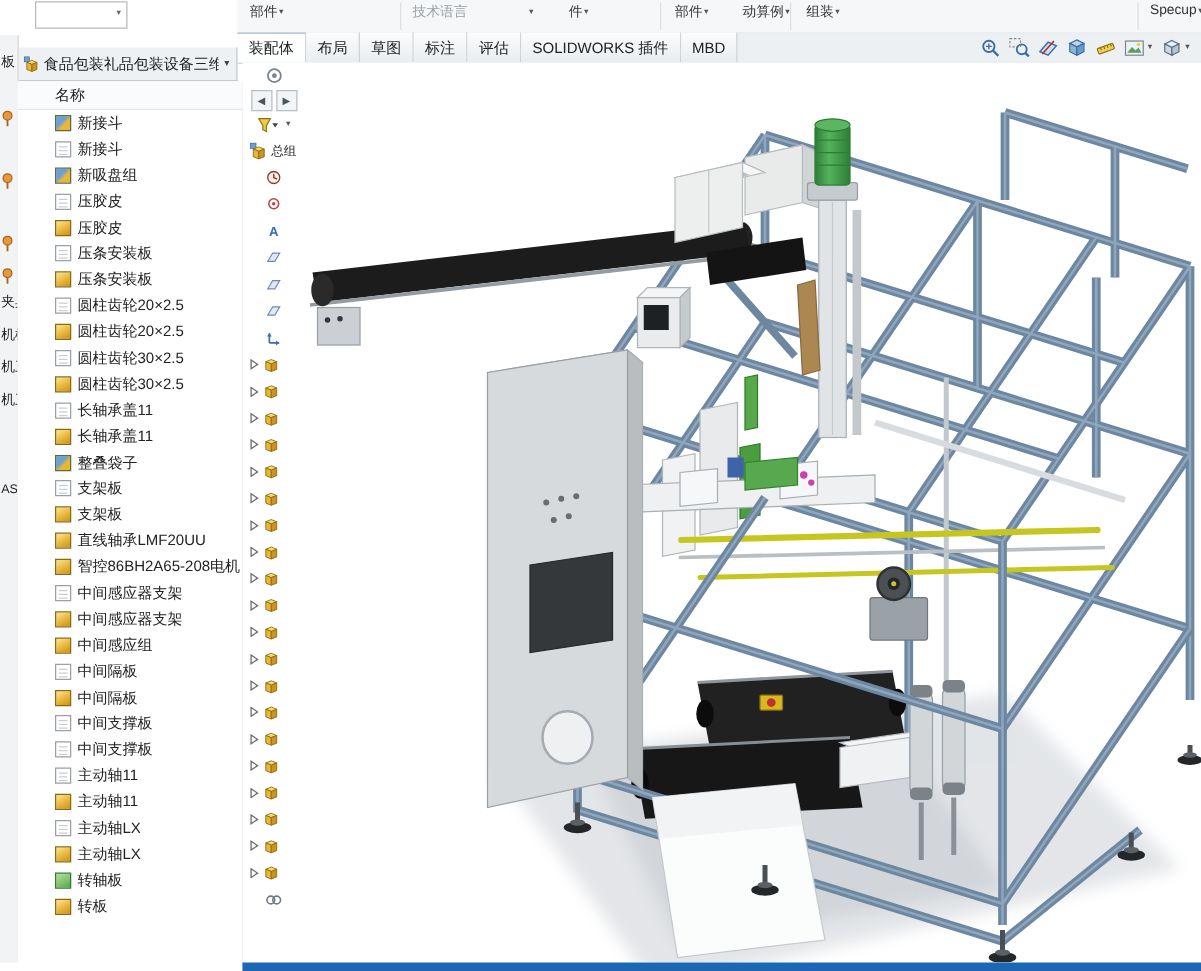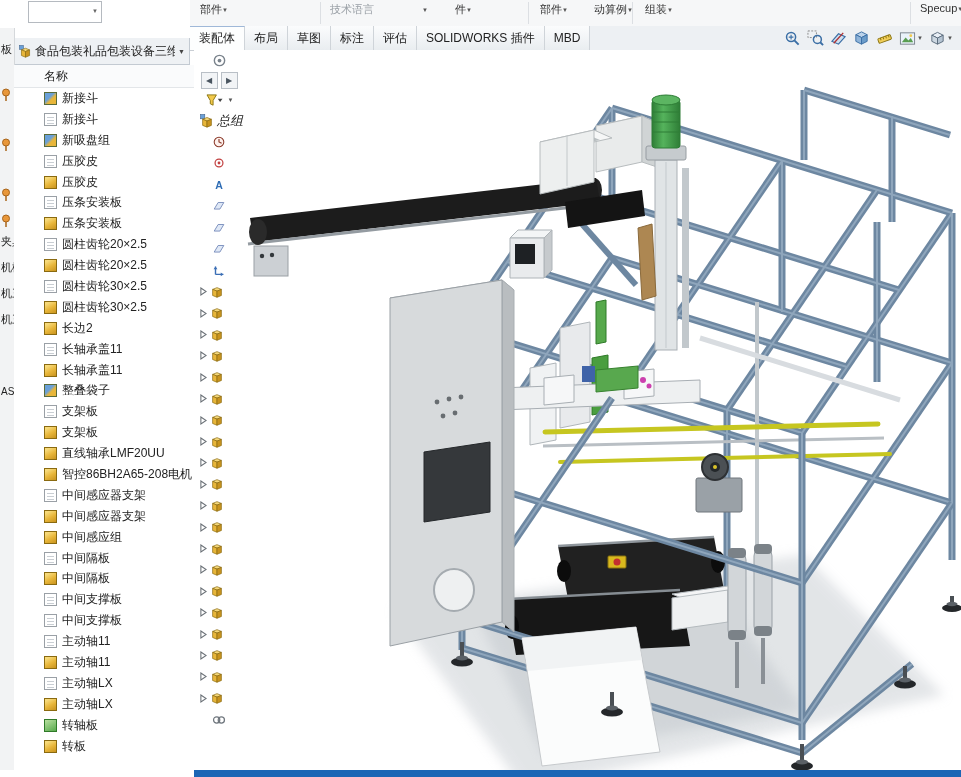--- a/index.html
+++ b/index.html
@@ -62,21 +62,21 @@
   #feature-strip{position:absolute;left:194px;top:50px;width:50px;height:720px;background:#fff;
                  border-right:1px solid #c6ccd2;overflow:hidden;}
   .fs-toprow{height:20px;display:flex;align-items:center;justify-content:center;gap:3px;}
   .fs-navbtn{width:15px;height:15px;border:1px solid #b9bfc6;background:#f2f4f6;display:flex;align-items:center;
              justify-content:center;font-size:8px;color:#4a5560;cursor:default;}
   .fs-row{height:21.4px;display:flex;align-items:center;padding-left:6px;gap:3px;cursor:default;}
   .fs-row.sec{padding-left:18px;}
   .fs-row svg{display:block;}
   .fs-arrow svg{width:7px;height:9px;}
   .fs-ico svg{width:14px;height:14px;}
-  .fs-root-label{font-size:13px;white-space:nowrap;font-style:italic;}
+  .fs-root-label{font-size:10px;white-space:nowrap;}
   .fs-caret{font-size:6px;color:#555;margin-left:1px;}
 
   
   #viewport{position:absolute;left:244px;top:50px;width:717px;height:720px;background:#ffffff;overflow:hidden;}
   #vp-svg{display:block;}
   .sb{stroke:var(--c-frame-metal,#6d87a1);stroke-width:7;fill:none;}
   .sg{stroke:var(--c-frame-groove,#8fa6bc);stroke-width:2;fill:none;}
   .foot-stem{stroke:#4a4f54;stroke-width:4;}
   .foot-base{fill:#24272a;}
   .foot-top{fill:#5a6066;}
@@ -282,24 +282,20 @@
         </div>
         <div class="tree-item">
           <span class="ti-icon icon-sheet"></span>
           <span class="ti-label">圆柱齿轮30×2.5</span>
         </div>
         <div class="tree-item">
           <span class="ti-icon icon-part"></span>
           <span class="ti-label">圆柱齿轮30×2.5</span>
         </div>
         <div class="tree-item">
-          <span class="ti-icon icon-part"></span>
-          <span class="ti-label">长边2</span>
-        </div>
-        <div class="tree-item">
           <span class="ti-icon icon-sheet"></span>
           <span class="ti-label">长轴承盖11</span>
         </div>
         <div class="tree-item">
           <span class="ti-icon icon-part"></span>
           <span class="ti-label">长轴承盖11</span>
         </div>
         <div class="tree-item">
           <span class="ti-icon icon-part-color"></span>
           <span class="ti-label">整叠袋子</span>

